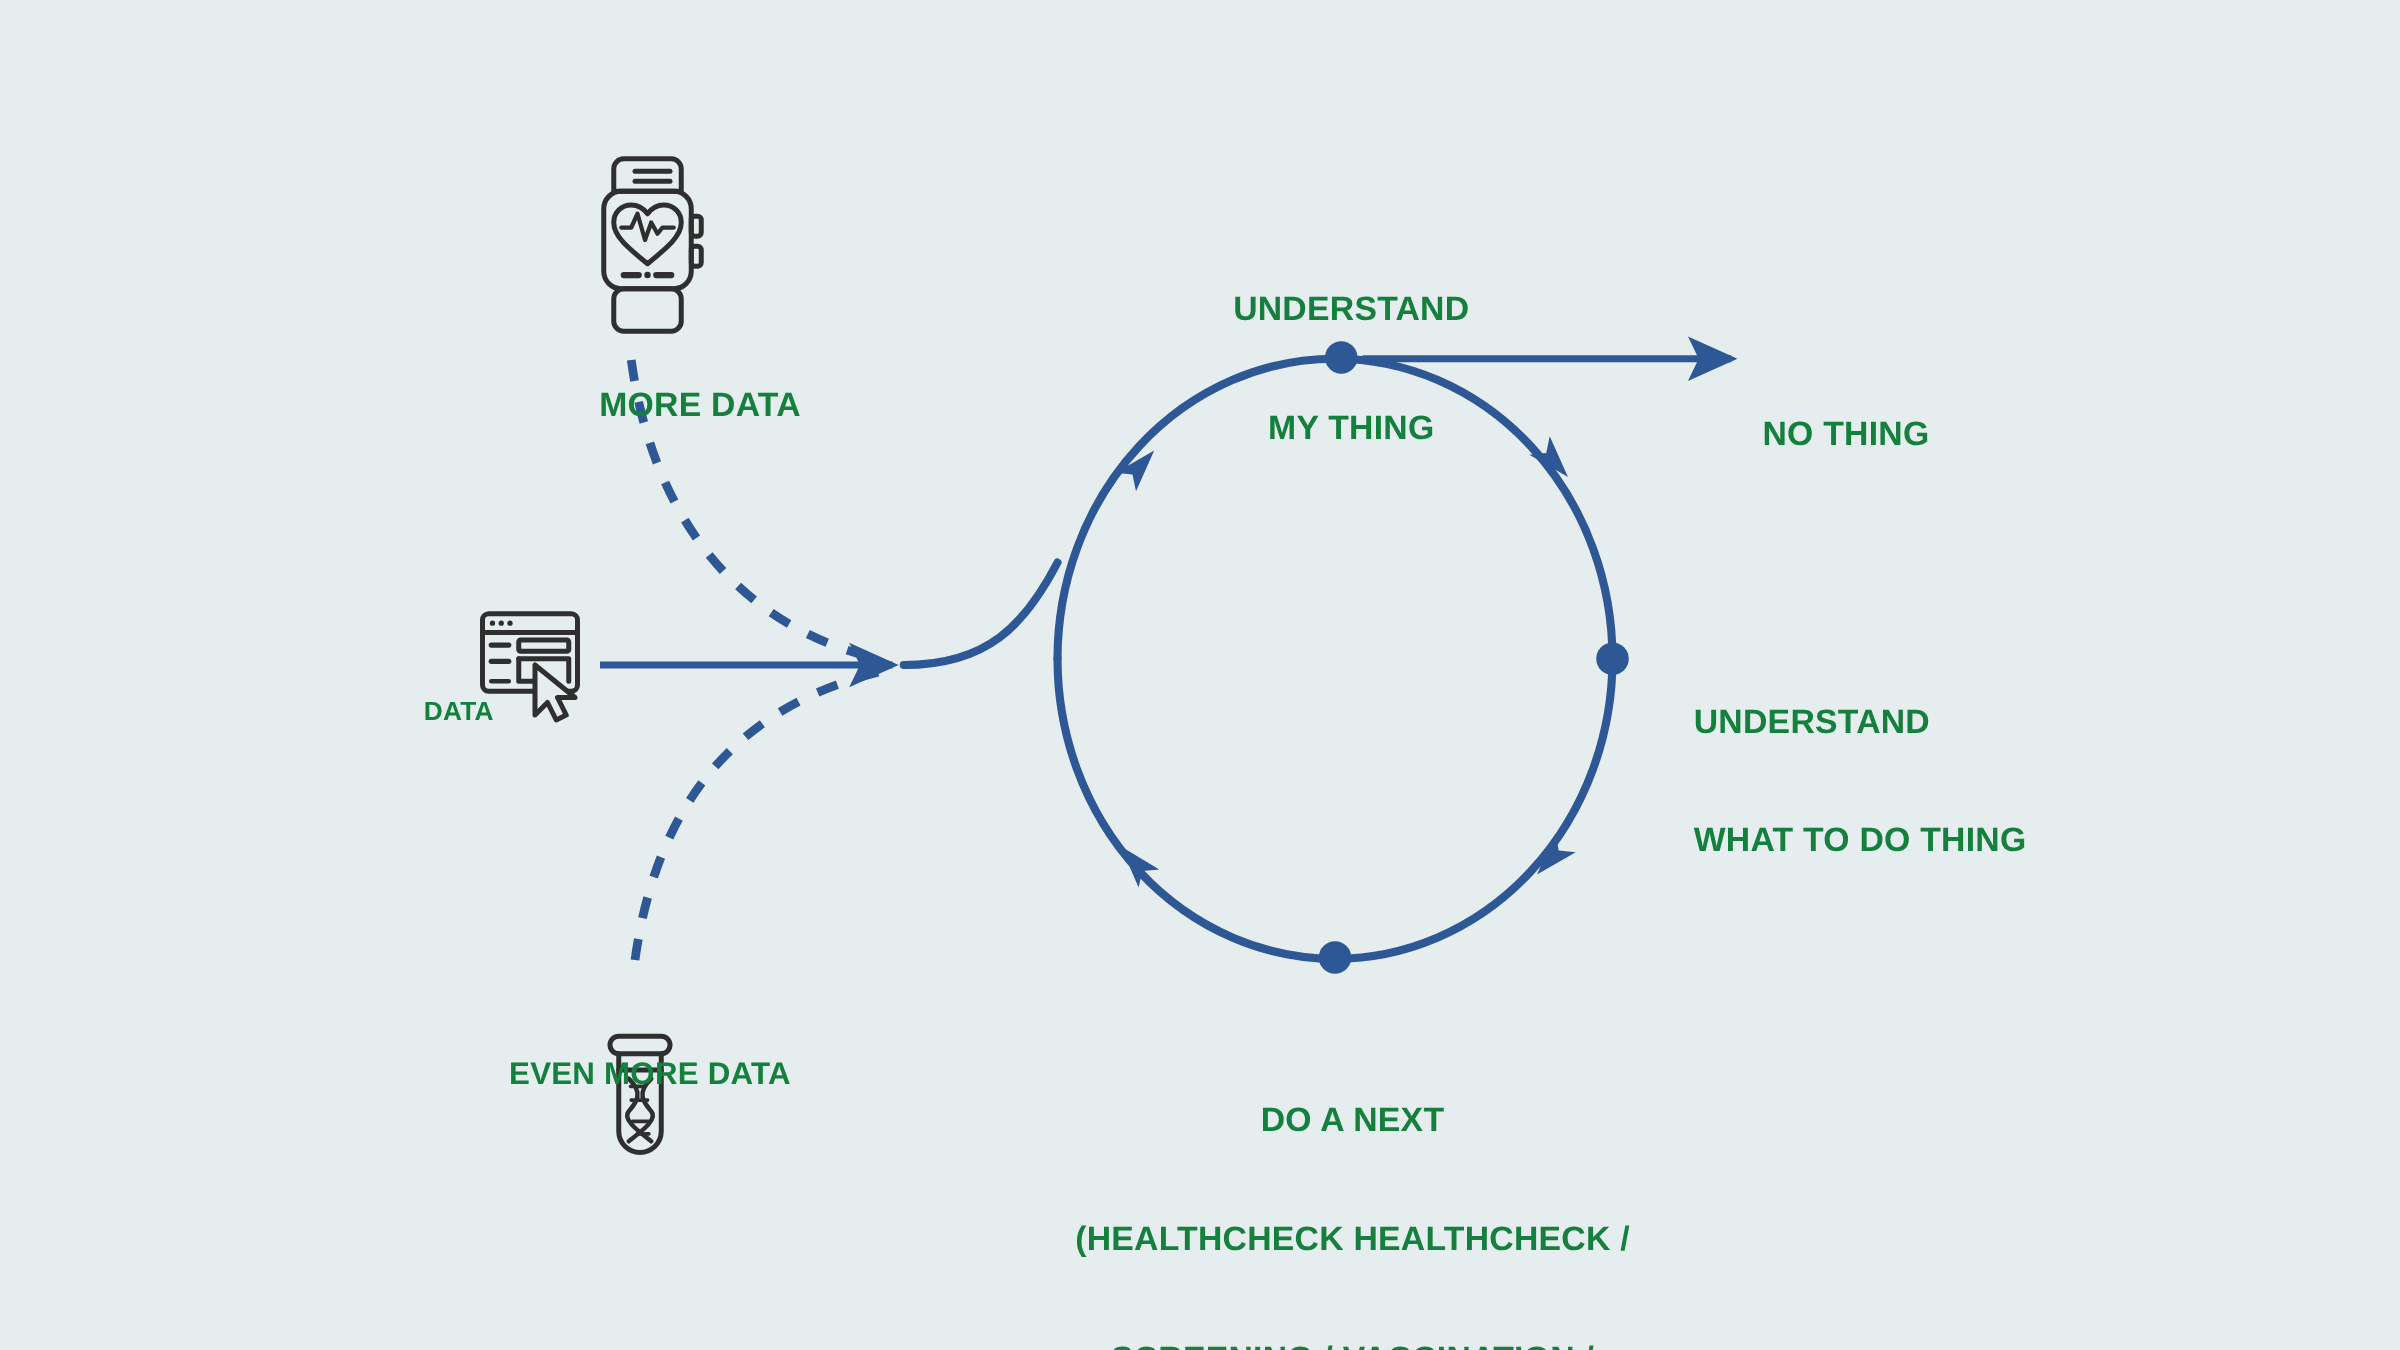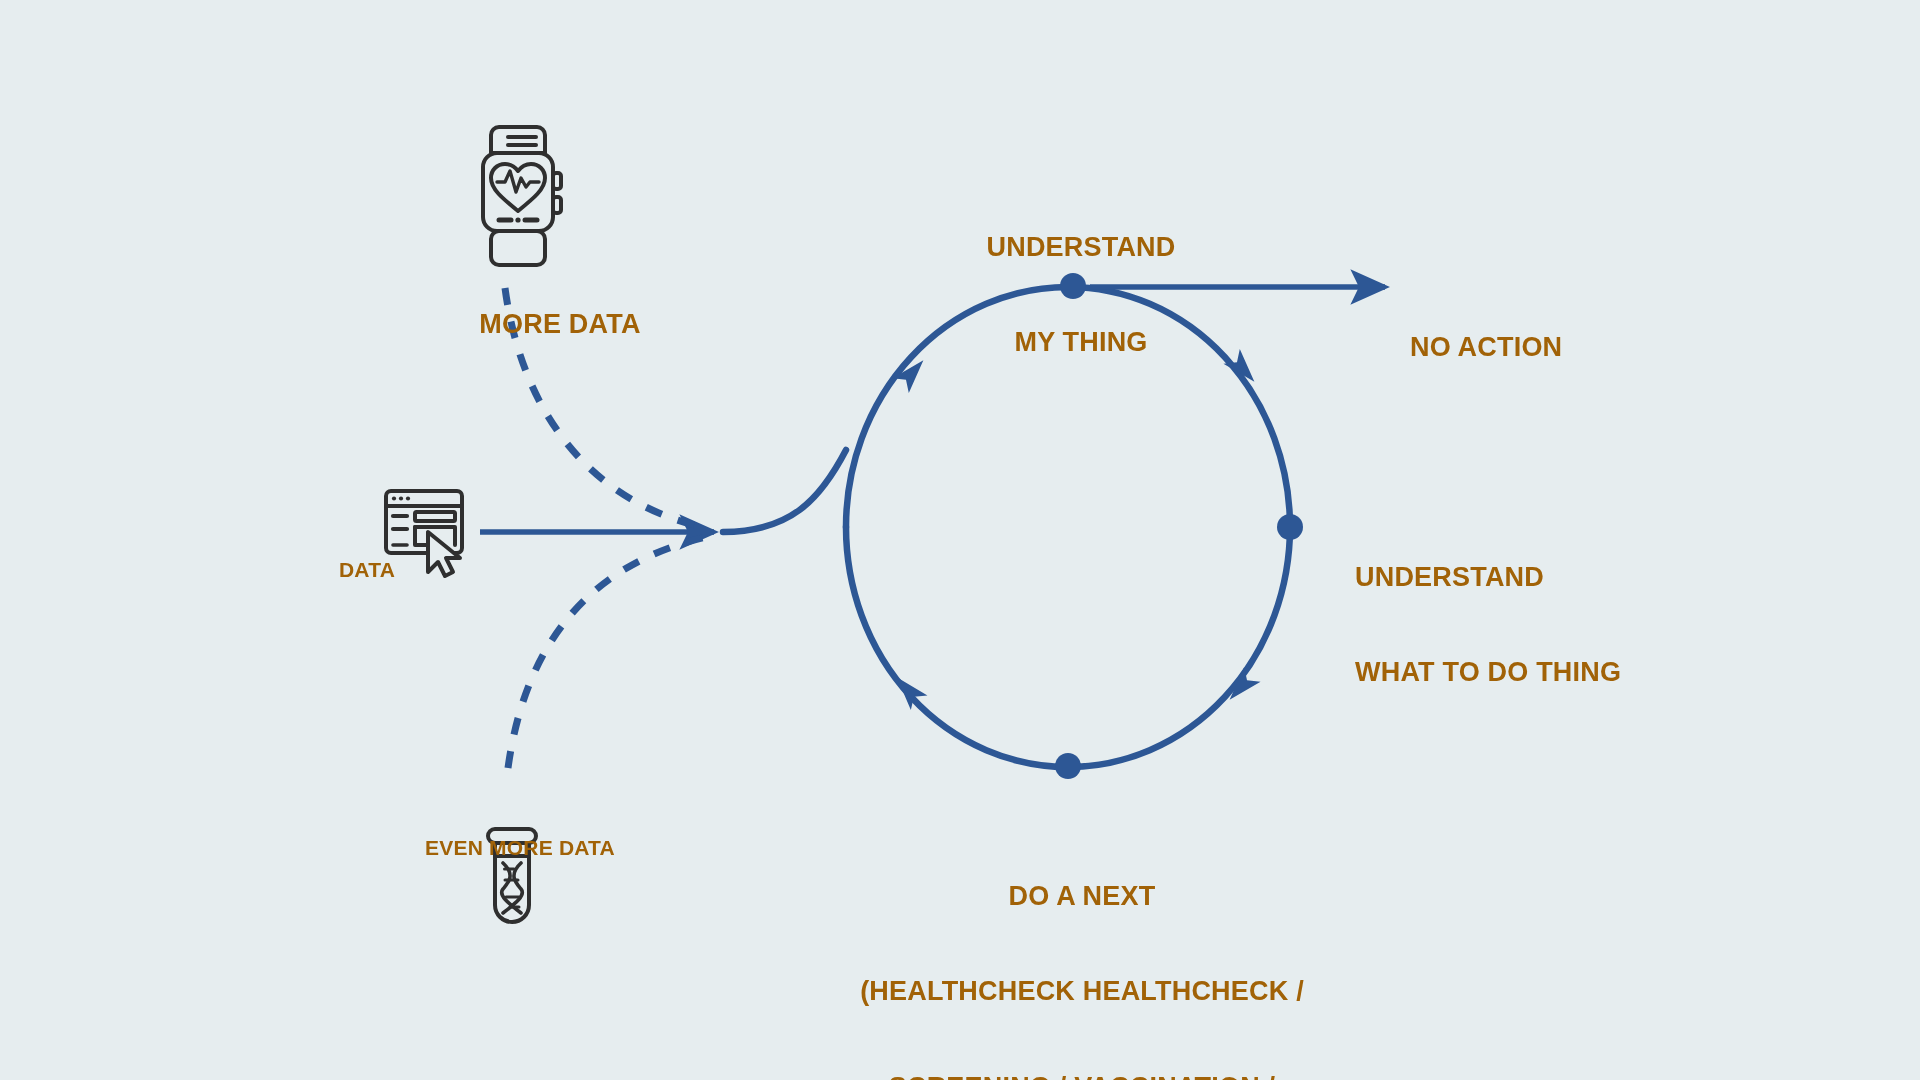--- a/index.html
+++ b/index.html
@@ -21,34 +21,34 @@
   #diagram-svg {
     position: absolute;
     left: 0;
     top: 0;
     width: 1920px;
     height: 1080px;
     display: block;
   }
   .lbl {
     position: absolute;
-    color: #a16207;
+    color: #15803d;
     font-weight: bold;
     font-family: "Liberation Sans", sans-serif;
     letter-spacing: 0.2px;
     white-space: pre;
     line-height: 1.18;
   }
   .lbl-center { text-align: center; transform: translateX(-50%); }
   .lbl-left   { text-align: left; }
   .lbl-right  { text-align: right; transform: translateX(-100%); }
 
   #label-more-data       { left: 512px; top: 245px; font-size: 27px; margin-left: 48px; }
   #label-data            { left: 395px; top: 508px; font-size: 21px; }
-  #label-even-more-data  { left: 520px; top: 786px; font-size: 21px; }
+  #label-even-more-data  { left: 520px; top: 786px; font-size: 25px; }
   #label-understand-my-health { left: 1081px; top: 168px; font-size: 27px; }
   #label-no-action       { left: 1410px; top: 268px; font-size: 27px; }
   #label-understand-next { left: 1355px; top: 498px; font-size: 27px; }
   #label-do-a-thing      { left: 1082px; top: 817px; font-size: 27px; }
 </style>
 </head>
 <body>
 
 <div id="stage">
 
@@ -162,21 +162,21 @@
   <div class="lbl lbl-center" id="label-even-more-data">
     <div>EVEN MORE DATA</div>
   </div>
 
   <div class="lbl lbl-center" id="label-understand-my-health">
     <div>UNDERSTAND</div>
     <div>MY THING</div>
   </div>
 
   <div class="lbl lbl-left" id="label-no-action">
-    <div>NO ACTION</div>
+    <div>NO THING</div>
   </div>
 
   <div class="lbl lbl-left" id="label-understand-next">
     <div>UNDERSTAND</div>
     <div>WHAT TO DO THING</div>
   </div>
 
   <div class="lbl lbl-center" id="label-do-a-thing">
     <div>DO A NEXT</div>
     <div>(HEALTHCHECK HEALTHCHECK /</div>

